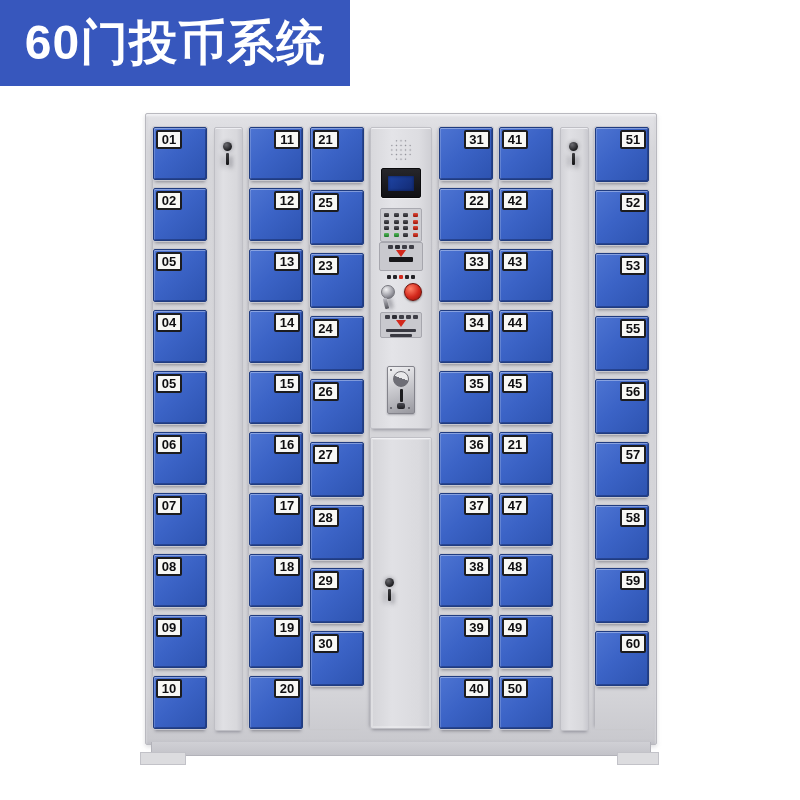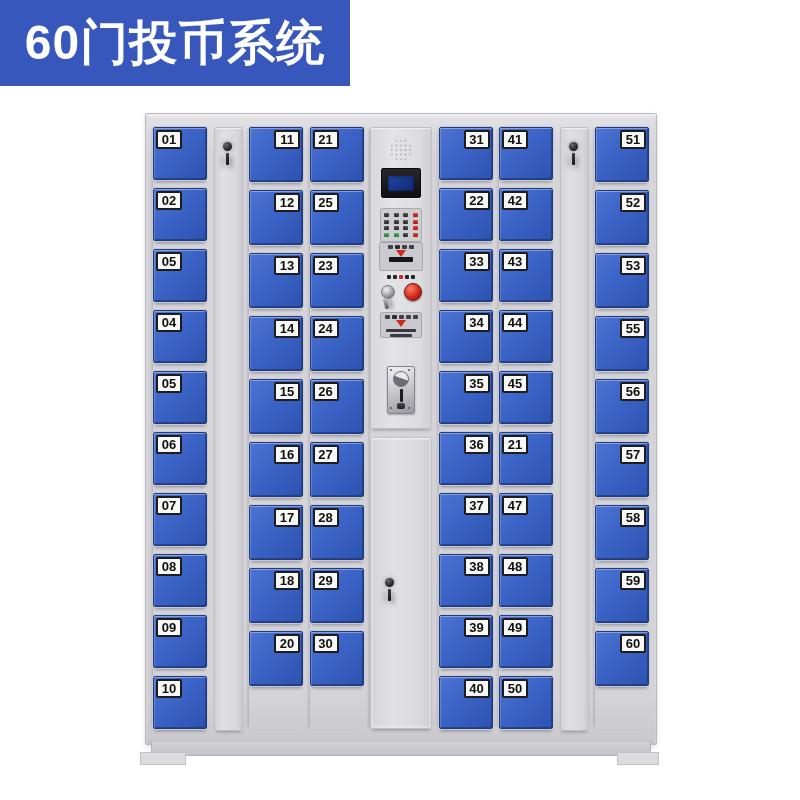--- a/index.html
+++ b/index.html
@@ -183,20 +183,23 @@
           <div class="door">
             <span class="door-num side-right">16</span>
           </div>
           <div class="door">
             <span class="door-num side-right">17</span>
           </div>
           <div class="door">
             <span class="door-num side-right">18</span>
           </div>
           <div class="door">
+            <span class="door-num side-right">19</span>
+          </div>
+          <div class="door">
             <span class="door-num side-right">20</span>
           </div>
         </div>
         <div class="col door-col">
           <div class="door">
             <span class="door-num side-left">21</span>
           </div>
           <div class="door">
             <span class="door-num side-left">25</span>
           </div>

